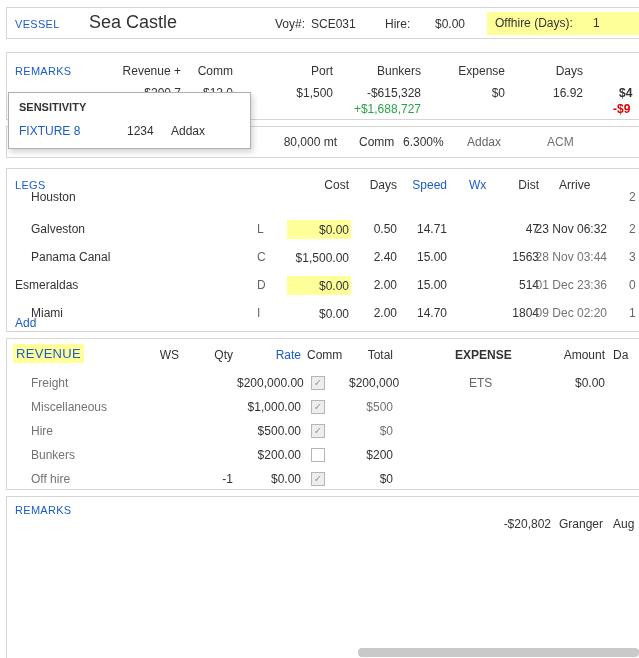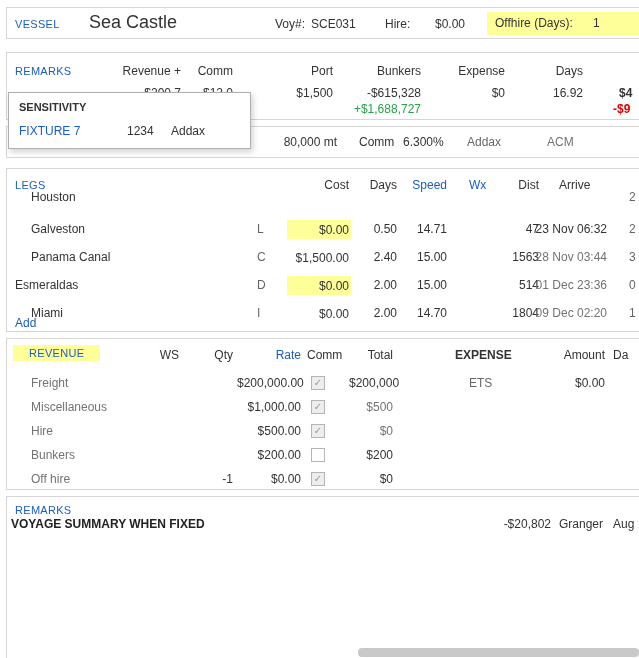--- a/index.html
+++ b/index.html
@@ -23,21 +23,21 @@
   .red{color:#e00000;}
   .hl{background:#ffff99;}
   .pill{position:absolute;left:480px;top:4px;width:176px;height:23px;background:#ffff99;}
   .cell{position:absolute;left:280px;width:60px;height:16px;text-align:right;padding:3px 2px 0 2px;}
   .cb{position:absolute;left:304px;width:12px;height:12px;border:1px solid #b5b5b5;background:#ededed;
       color:#999;font-size:10px;line-height:12px;text-align:center;}
   .cb.off{background:#fff;}
   .popup{position:absolute;left:8px;top:92px;width:241px;height:55px;background:#fff;
          border:1px solid #b0b0b0;box-shadow:2px 3px 6px rgba(0,0,0,.18);z-index:10;text-align:center;}
   .thumb{position:absolute;left:358px;top:648px;width:281px;height:9px;border-radius:4px;background:#c9c9c9;z-index:5;}
-  .revlabel{background:#ffff99;color:#1a5dc8;font-size:11px;letter-spacing:.3px;padding:2px 16px;}
+  .revlabel{background:#ffff99;color:#1a5dc8;font-size:13px;letter-spacing:.3px;padding:2px 3px;}
 </style>
 </head>
 <body>
 
 <div class="stage">
 
   <div class="panel" id="p-vessel">
     <span class="t sec" style="left:8px;top:10px">VESSEL</span>
     <span class="t" style="left:82px;top:8px;font-size:18px">Sea Castle</span>
     <span class="t" style="left:268px;top:10px">Voy#:</span>
@@ -73,21 +73,21 @@
   <div class="panel" id="p-cargo">
     <span class="t r" style="left:240px;width:90px;top:9px">80,000 mt</span>
     <span class="t" style="left:352px;top:9px">Comm</span>
     <span class="t" style="left:396px;top:9px">6.300%</span>
     <span class="t dgray" style="left:460px;top:9px">Addax</span>
     <span class="t gray" style="left:540px;top:9px">ACM</span>
   </div>
 
   <div class="popup">
     <span class="t bold" style="left:10px;top:8px;font-size:11px;color:#333">SENSITIVITY</span>
-    <span class="t blue" style="left:10px;top:32px">FIXTURE 7</span>
+    <span class="t blue" style="left:10px;top:32px">FIXTURE 8</span>
     <span class="t" style="left:118px;top:32px">1234</span>
     <span class="t" style="left:162px;top:32px">Addax</span>
   </div>
 
   <div class="panel" id="p-legs">
     <span class="t sec" style="left:8px;top:10px">LEGS</span>
     <span class="t r" style="left:282px;width:60px;top:10px">Cost</span>
     <span class="t r" style="left:352px;width:38px;top:10px">Days</span>
     <span class="t r blue" style="left:398px;width:42px;top:10px">Speed</span>
     <span class="t blue" style="left:462px;top:10px">Wx</span>
@@ -193,20 +193,19 @@
 
     
     <div style="display:contents">
       <span class="t dgray" style="left:462px;top:38px">ETS</span>
       <span class="t r" style="left:548px;width:50px;top:38px">$0.00</span>
     </div>
   </div>
 
   <div class="panel" id="p-remarks">
     <span class="t sec" style="left:8px;top:7px">REMARKS</span>
-    <span class="t bold" style="left:4px;top:21px;color:#222">VOYAGE SUMMARY WHEN FIXED</span>
     <span class="t r" style="left:496px;width:48px;top:21px">-$20,802</span>
     <span class="t" style="left:552px;top:21px">Granger</span>
     <span class="t" style="left:606px;top:21px">Aug</span>
   </div>
 
   <div class="thumb"></div>
 </div>
 
 </body></html>

